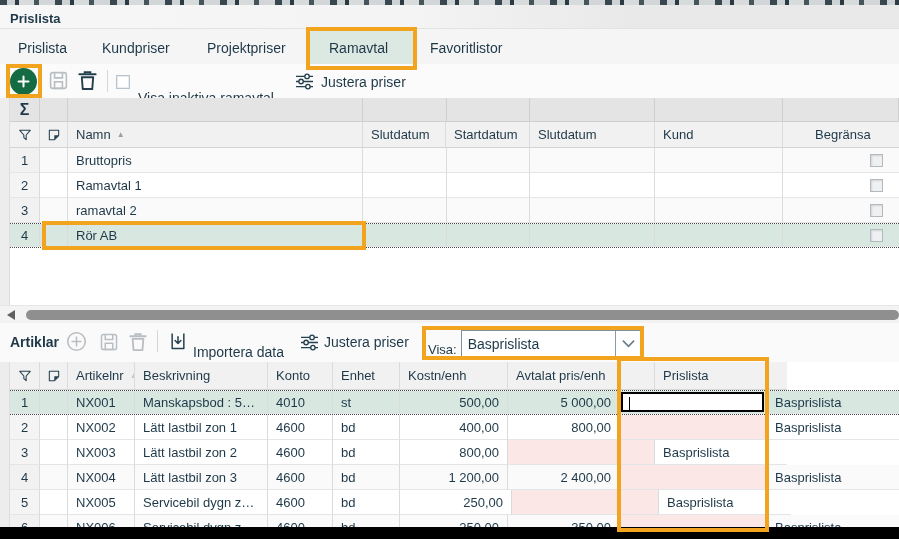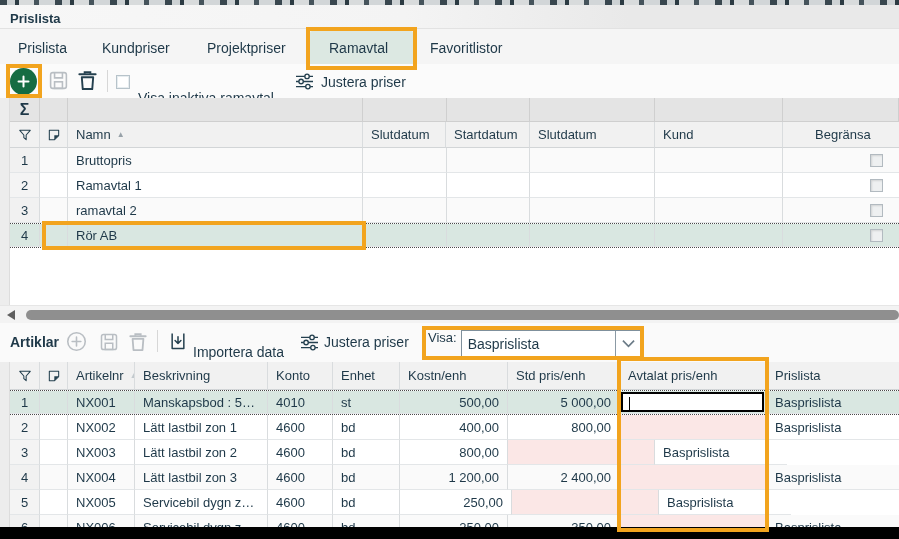--- a/index.html
+++ b/index.html
@@ -61,21 +61,21 @@
 .edit-box{position:absolute;left:1px;top:1px;right:2px;bottom:1px;background:#fff;border:2px solid #000}
 .caret{position:absolute;left:6px;top:3px;width:1px;height:15px;background:#000}
 
 
 .hscroll{left:0;top:305px;width:899px;height:18px;background:#f3f3f3;border-top:1px solid #e6e6e6}
 .hscroll-thumb{position:absolute;left:26px;top:4px;width:873px;height:10px;background:#8f8f8f;border-radius:5px}
 .hscroll-arrow{position:absolute;left:7px;top:4px;width:0;height:0;
   border-top:5px solid transparent;border-bottom:5px solid transparent;border-right:8px solid #5f5f5f}
 .art-toolbar{left:0;top:323px;width:899px;height:39px;background:#fafafa}
 .art-title{position:absolute;left:10px;top:334px;font-weight:bold;font-size:14px}
-.visa-group{position:absolute;left:428px;top:330px;display:flex;align-items:flex-start}
+.visa-group{position:absolute;left:428px;top:330px;display:flex;align-items:flex-end}
 .visa-label{font-size:13px;margin-right:4px}
 .select{width:181px;height:27px;background:#fff;border:1px solid #7f909c;display:flex;align-items:center}
 .select-text{flex:1;padding-left:6px;font-size:14px;overflow:hidden;white-space:nowrap}
 .select-chev{width:26px;height:100%;border-left:1px solid #8b9aa5;display:flex;align-items:center;justify-content:center}
 
 
 .black-bar{left:0;top:527px;width:899px;height:12px;background:#000;z-index:40}
 .hl{position:absolute;border:4px solid #F2A41E;background:transparent;pointer-events:none;z-index:50}
 .gray-ic{color:#b9bec3}
 .navy-ic{color:#24404f}
@@ -272,21 +272,20 @@
       </svg>
     </div>
     <div class="cell l-art">
       <span>Artikelnr</span>
       <span class="sort-arrow faint">▲</span>
     </div>
     <div class="cell l-desc">Beskrivning</div>
     <div class="cell l-konto">Konto</div>
     <div class="cell l-enhet">Enhet</div>
     <div class="cell l-kostn">Kostn/enh</div>
-    <div class="cell l-std">Std pris/enh</div>
     <div class="cell l-avt">Avtalat pris/enh</div>
     <div class="cell l-pris">Prislista</div>
   </div>
 
   <div class="grow data-row row-selected" style="height:25px">
     <div class="cell l-num numcell">1</div>
     <div class="cell l-note"></div>
     <div class="cell l-art">NX001</div>
     <div class="cell l-desc">Manskapsbod : 5…</div>
     <div class="cell l-konto">4010</div>

